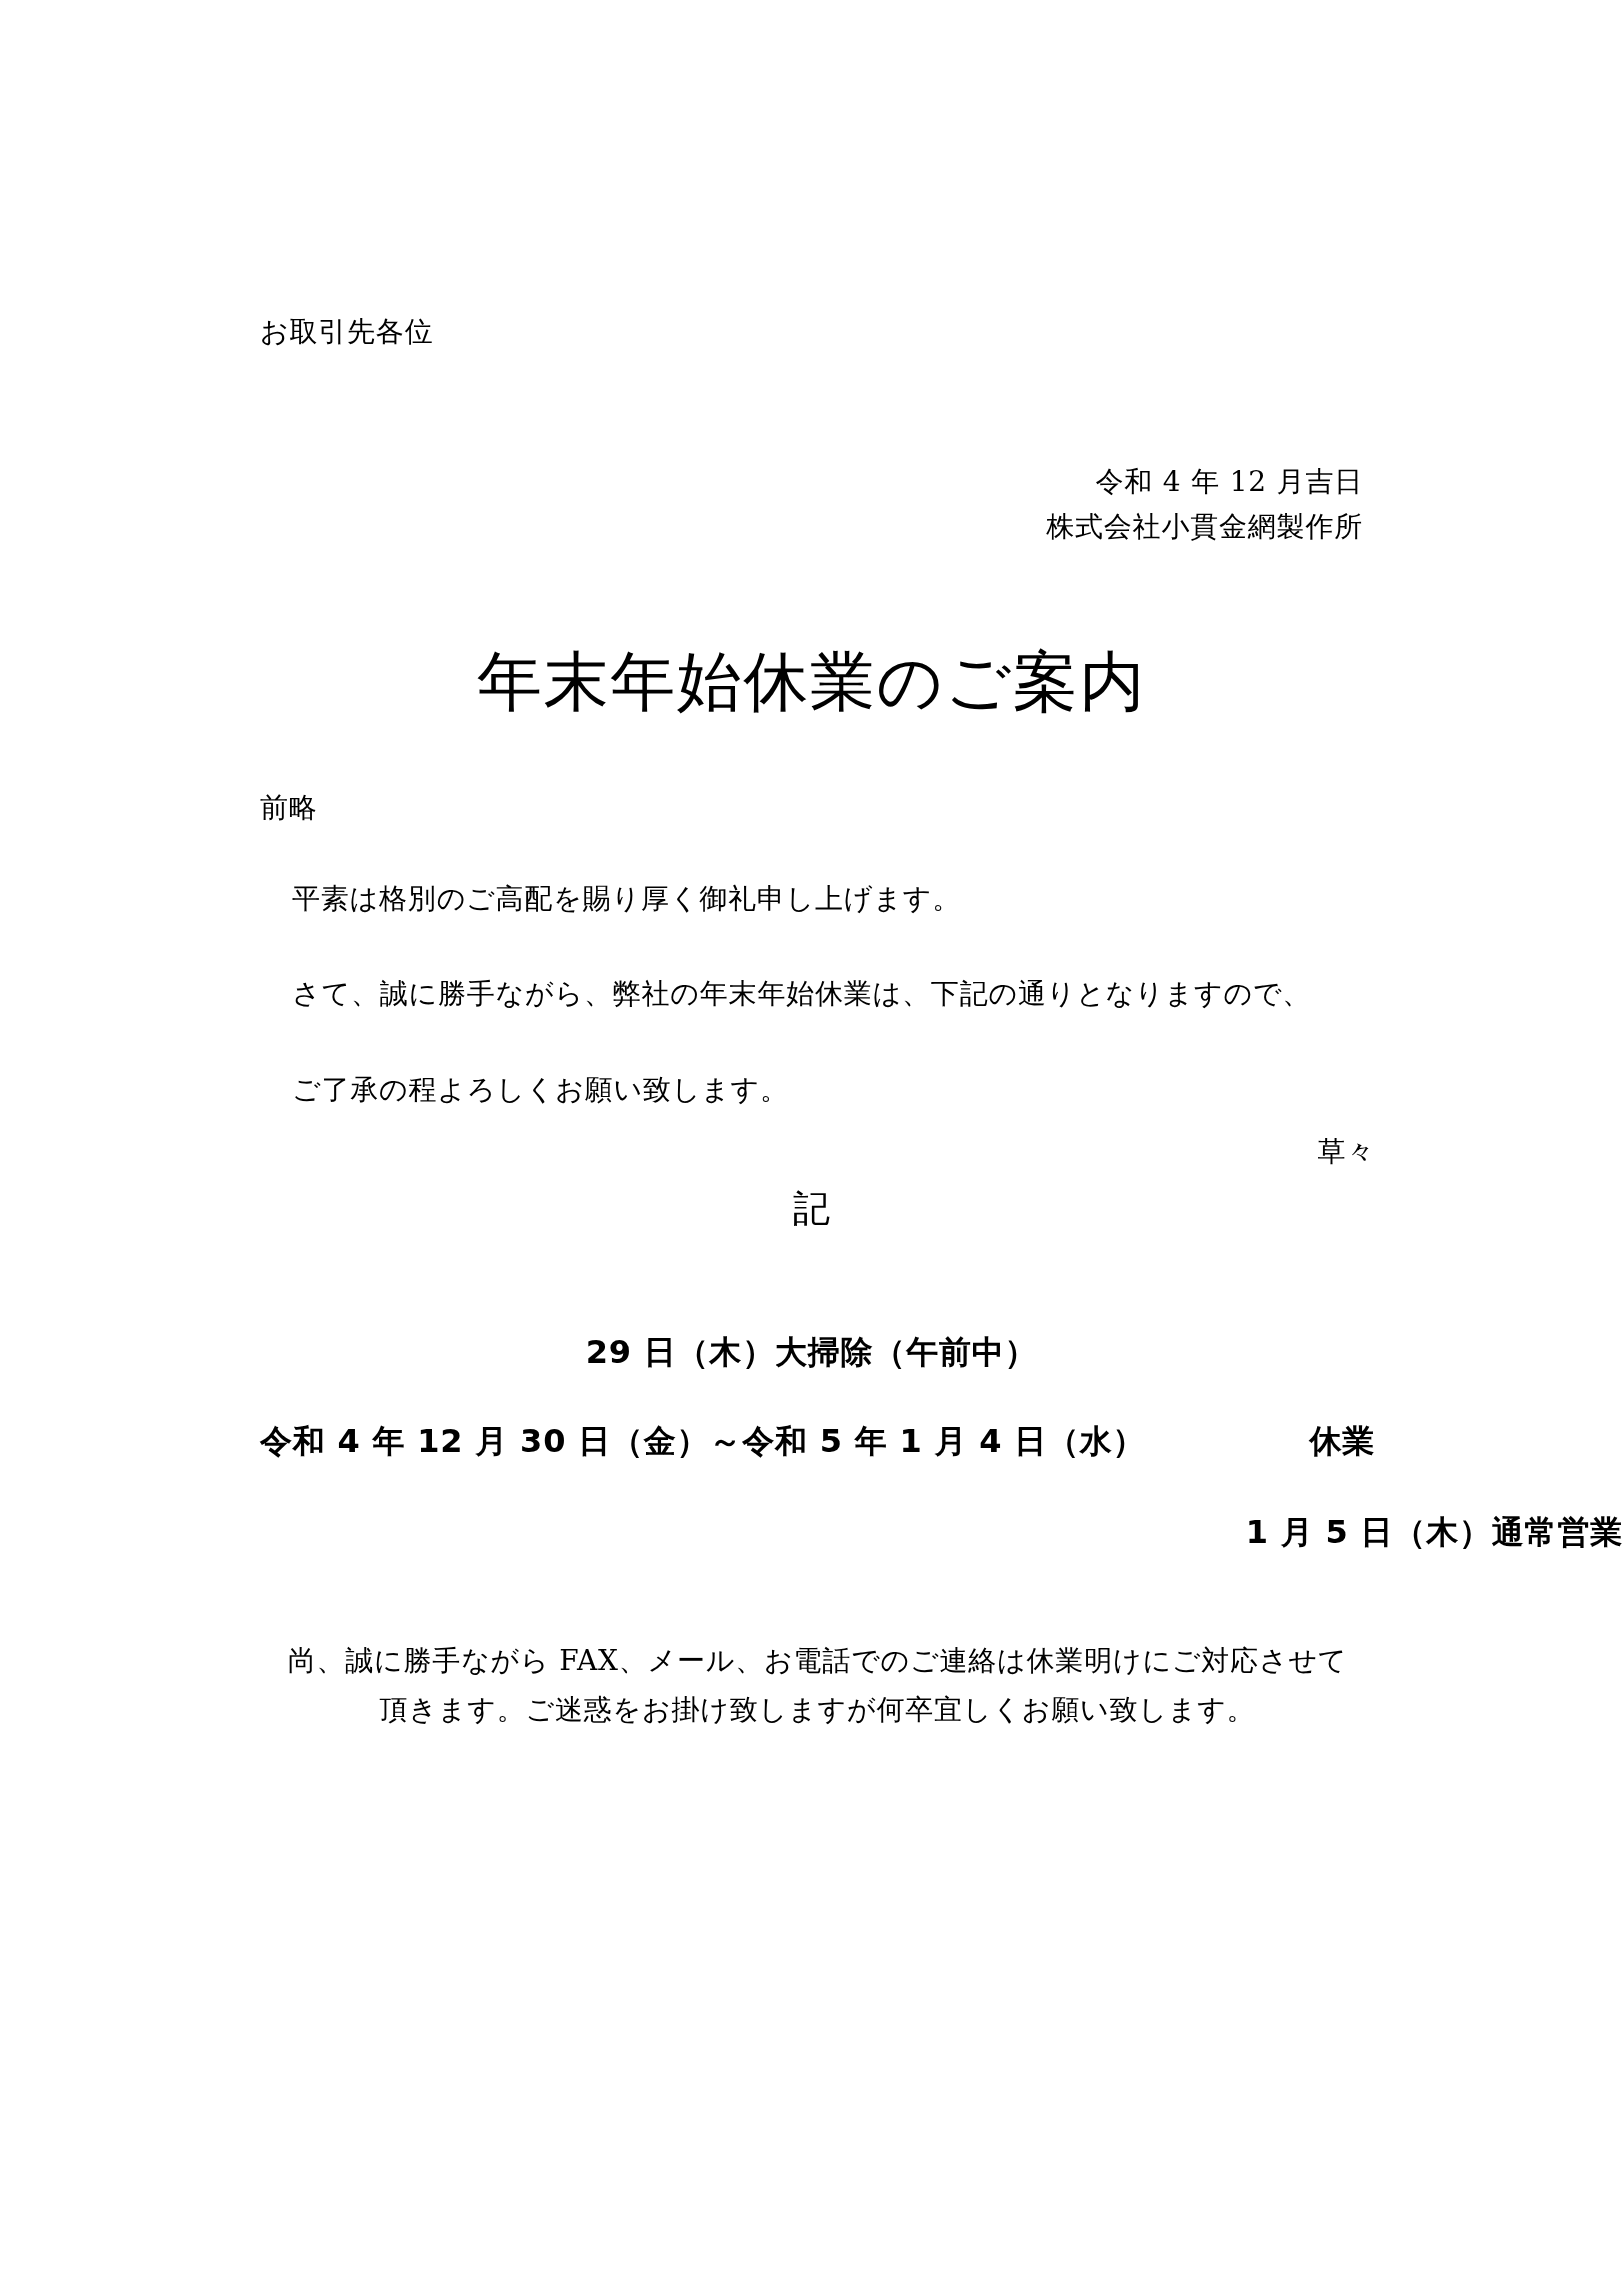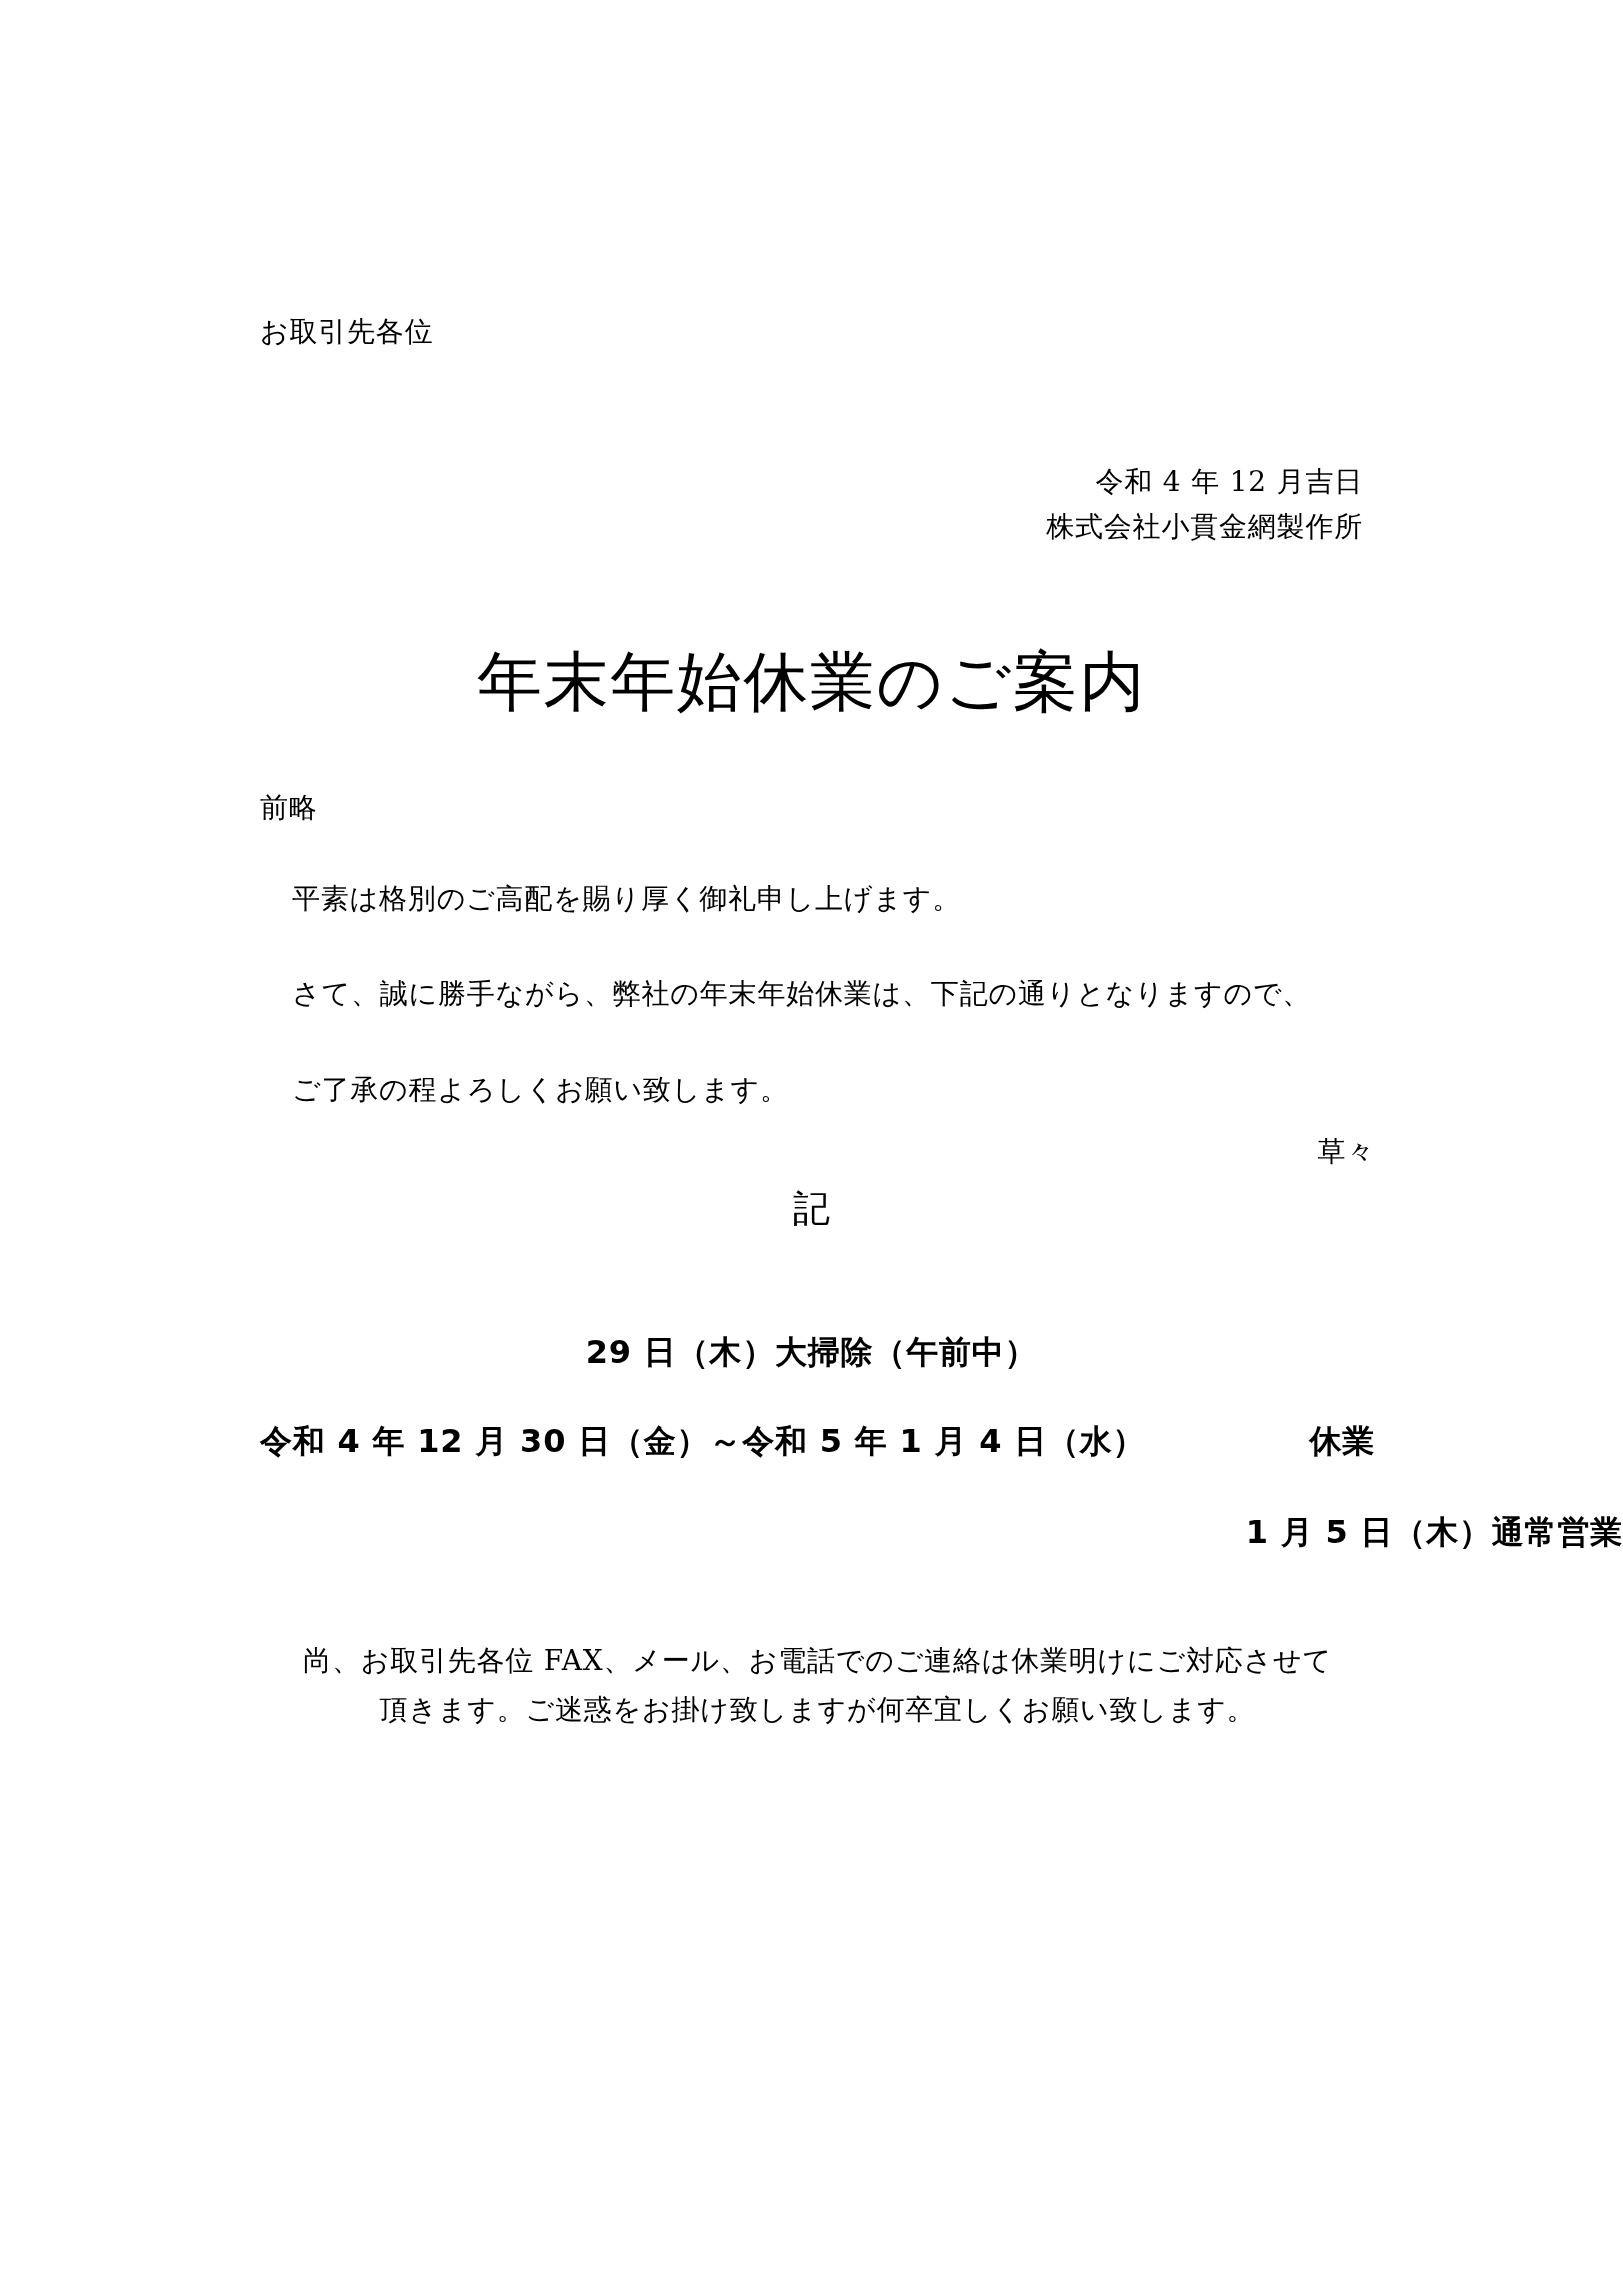--- a/index.html
+++ b/index.html
@@ -126,18 +126,18 @@
   <div class="line schedule sched-1">29 日（木）大掃除（午前中）</div>
 
   <div class="line schedule sched-2">
     <span>令和 4 年 12 月 30 日（金）～令和 5 年 1 月 4 日（水）</span>
     <span>休業</span>
   </div>
 
   <div class="line schedule sched-3">1 月 5 日（木）通常営業</div>
 
   <div class="note">
-    <div>尚、お取引先各位 FAX、メール、お電話でのご連絡は休業明けにご対応させて</div>
+    <div>尚、誠に勝手ながら FAX、メール、お電話でのご連絡は休業明けにご対応させて</div>
     <div>頂きます。ご迷惑をお掛け致しますが何卒宜しくお願い致します。</div>
   </div>
 
 </div>
 
 
 </body></html>

